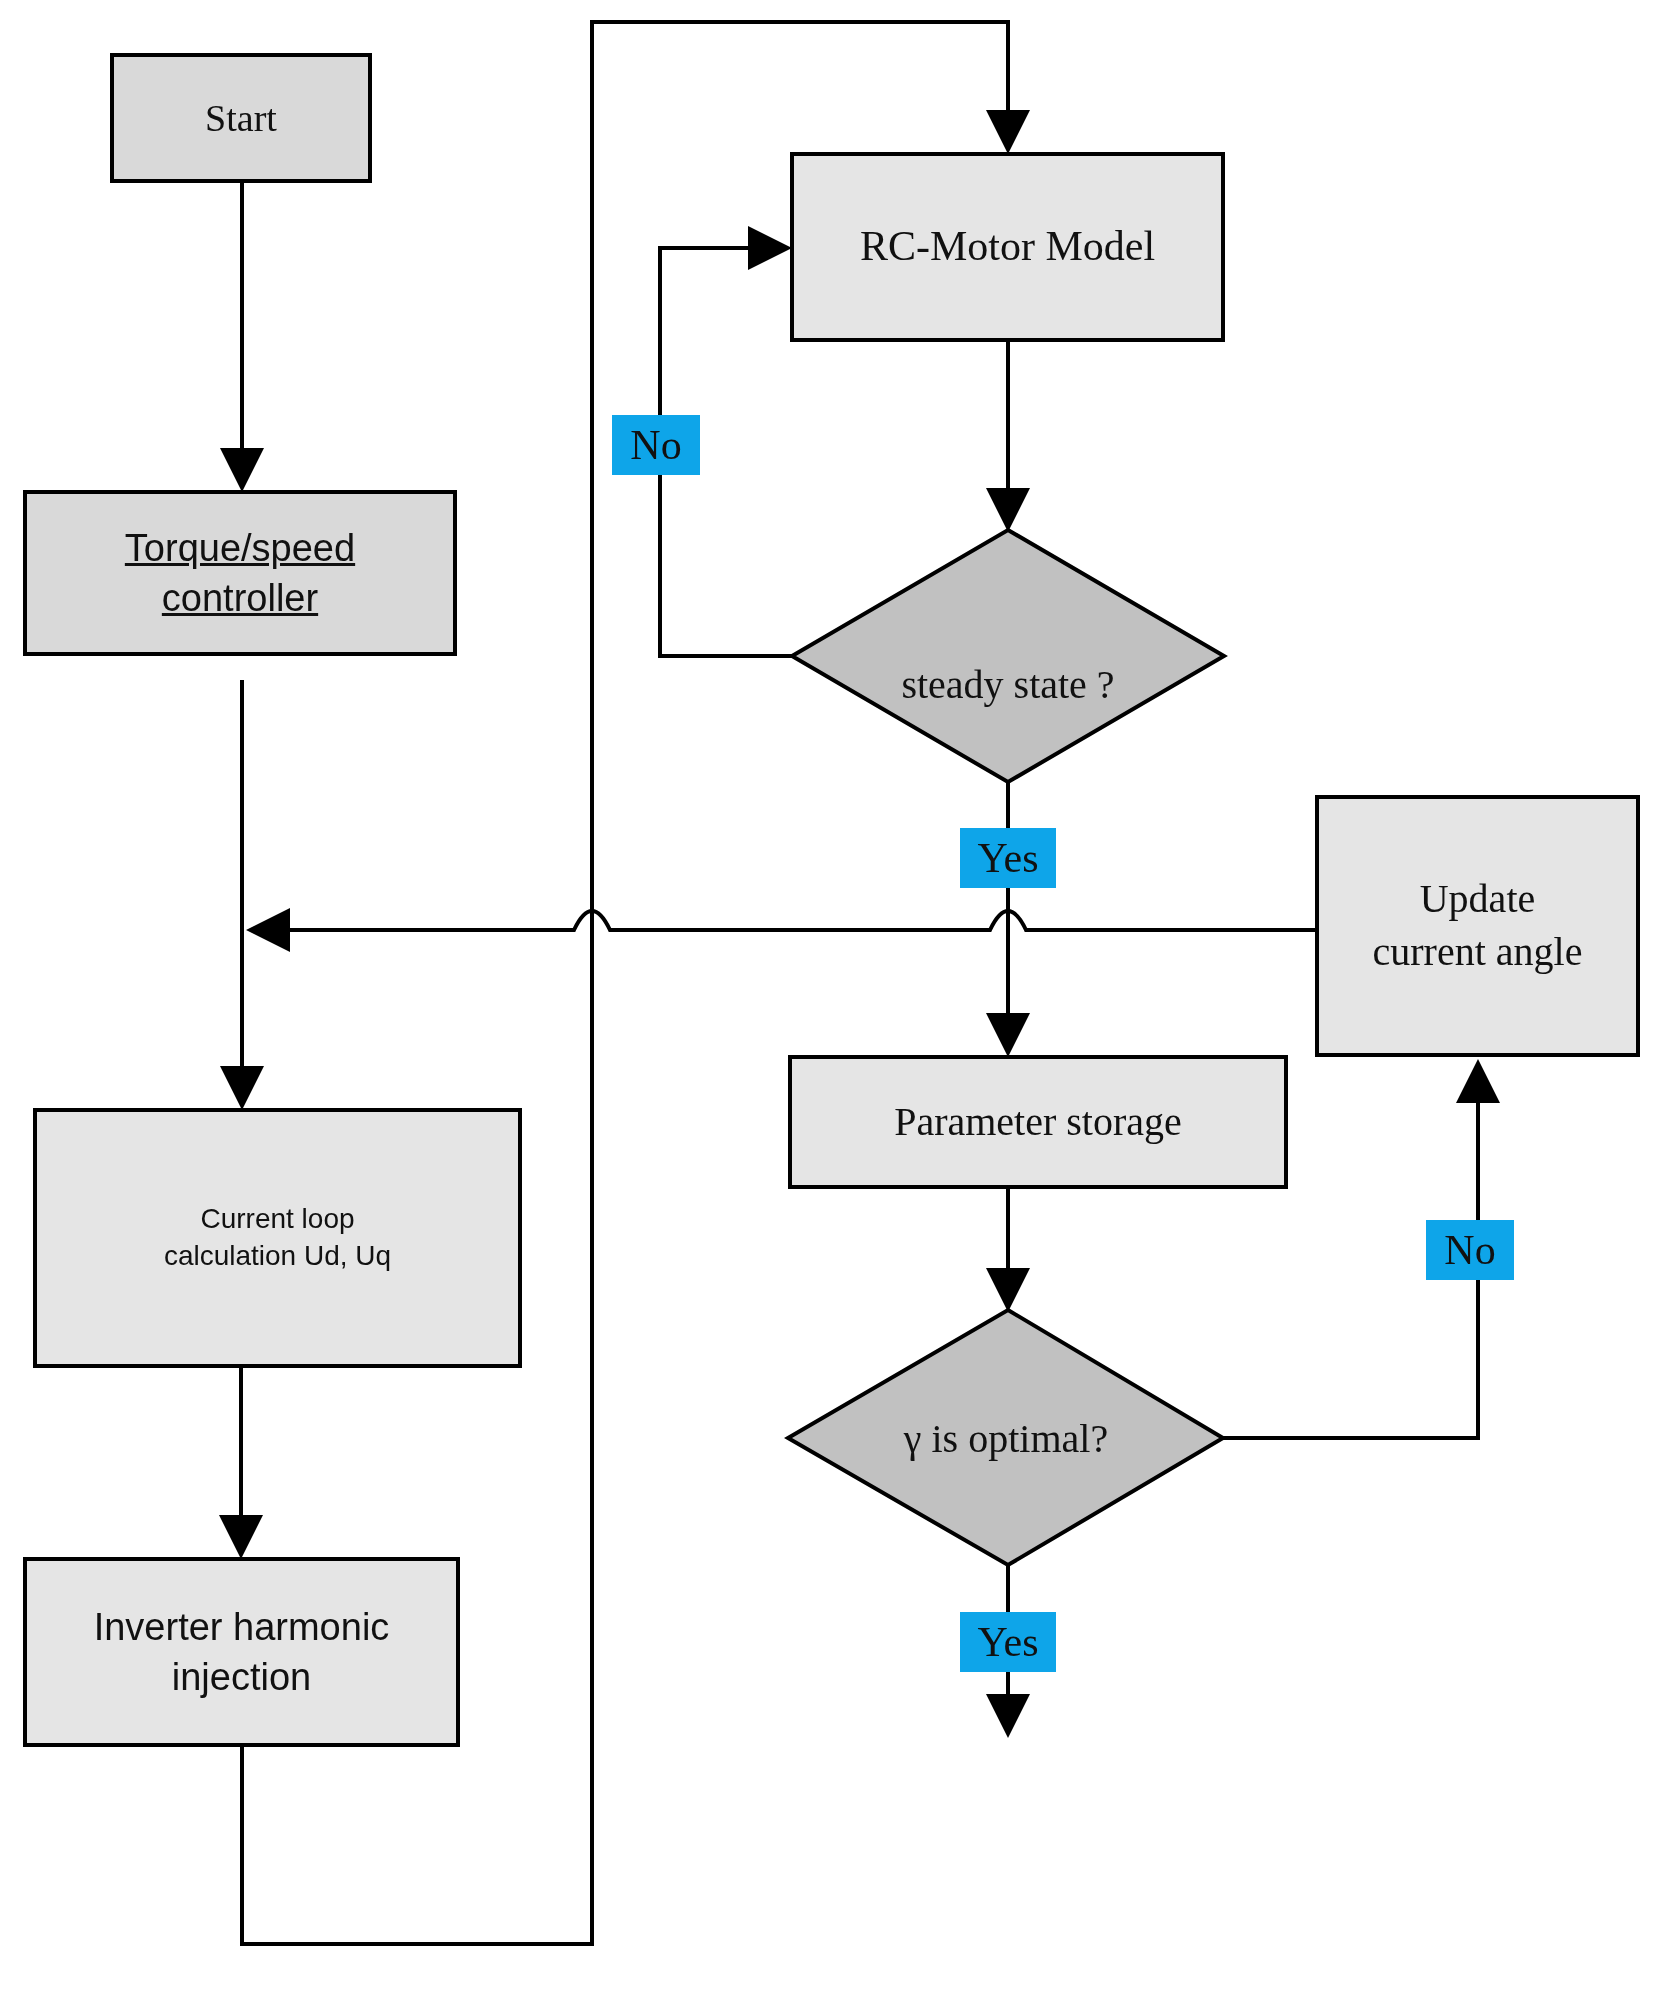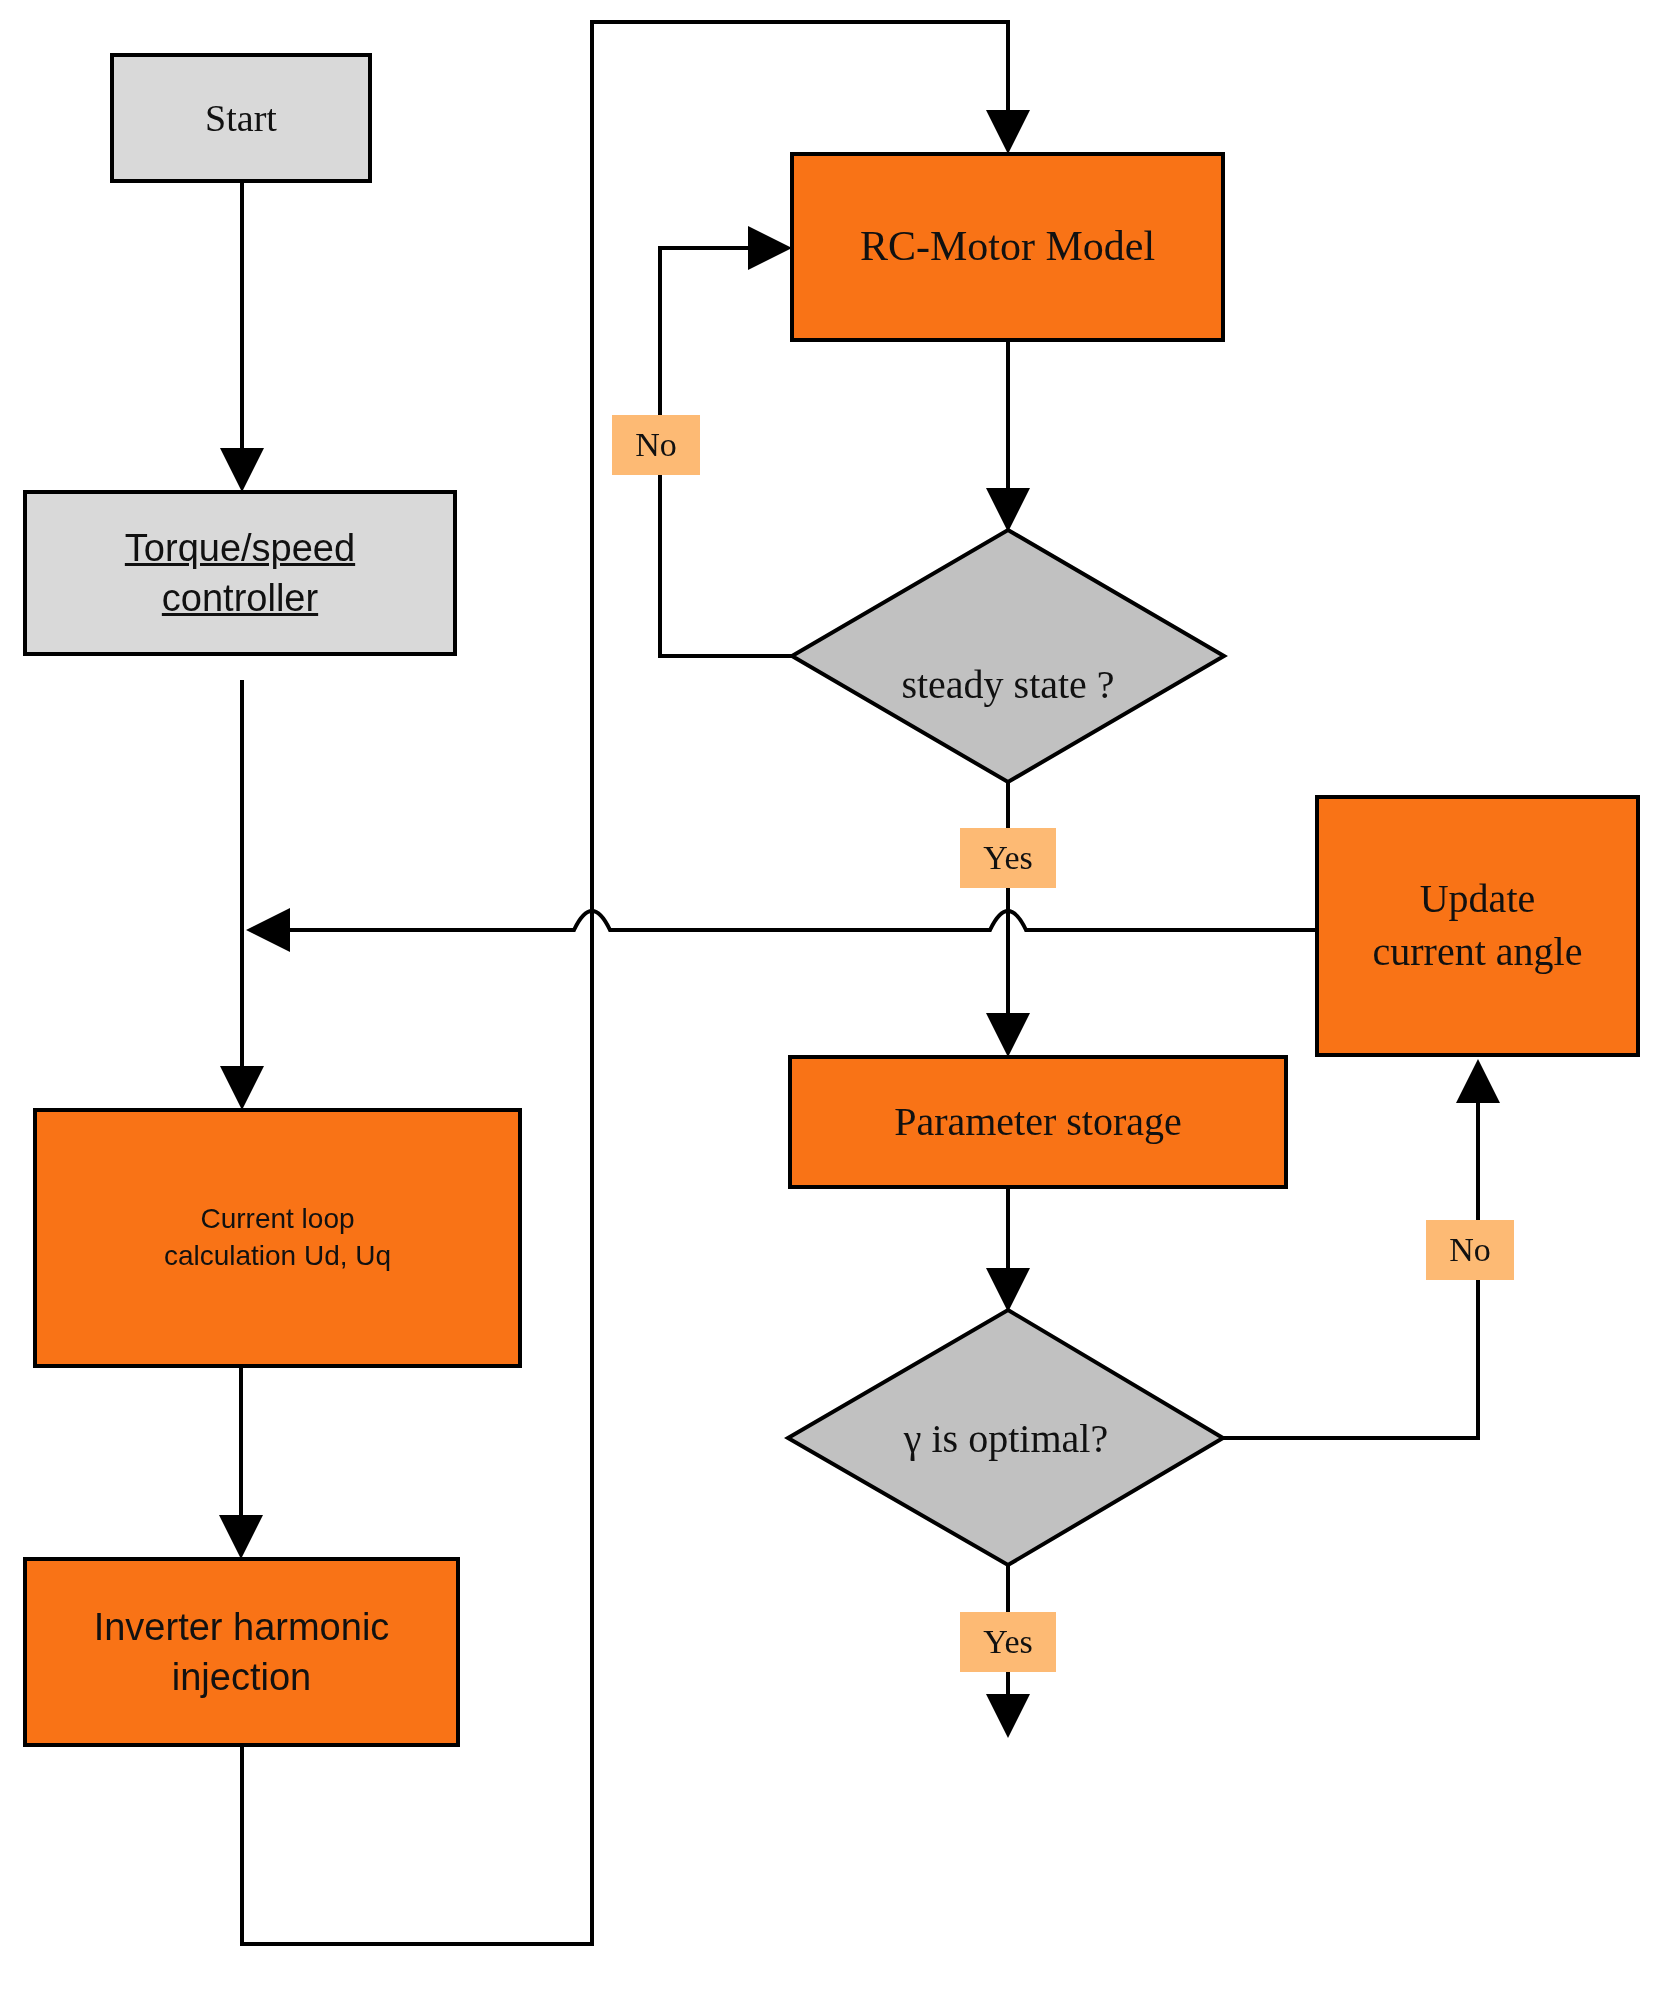--- a/index.html
+++ b/index.html
@@ -15,21 +15,21 @@
   .box {
     position:absolute;
     box-sizing:border-box;
     border:4px solid #000000;
     display:flex; align-items:center; justify-content:center;
     text-align:center;
     white-space:pre-line;
     line-height:1.32;
   }
   .light { background:#d9d9d9; }
-  .dark  { background:#f97316; }
+  .dark  { background:#e5e5e5; }
   .serif { font-family:"Liberation Serif", serif; }
   .sans  { font-family:"Liberation Sans", sans-serif; }
 
   .box-start    { left:110px; top:53px;   width:262px; height:130px; font-size:38px; }
   .box-torque   { left:23px;  top:490px;  width:434px; height:166px; font-size:38px;text-decoration:underline; }
   .box-currloop { left:33px;  top:1108px; width:489px; height:260px; font-size:28px; }
   .box-inverter { left:23px;  top:1557px; width:437px; height:190px; font-size:38px; }
   .box-rcmotor  { left:790px; top:152px;  width:435px; height:190px; font-size:42px; }
   .box-update   { left:1315px;top:795px;  width:325px; height:262px; font-size:40px; }
   .box-param    { left:788px; top:1055px; width:500px; height:134px; font-size:40px; }
@@ -40,22 +40,22 @@
     display:flex; align-items:center; justify-content:center;
     text-align:center;
     font-size:40px;
   }
   .lbl-steady { left:830px; top:628px;  width:356px; height:112px; }
   .lbl-gamma  { left:828px; top:1382px; width:356px; height:112px; }
 
   .edge-label {
     position:absolute;
     display:flex; align-items:center; justify-content:center;
-    background:#fdba74;
-    font-size:34px;
+    background:#0ea5e9;
+    font-size:42px;
   }
   .lbl-no1  { left:612px;  top:415px;  width:88px; height:60px; }
   .lbl-yes1 { left:960px;  top:828px;  width:96px; height:60px; }
   .lbl-no2  { left:1426px; top:1220px; width:88px; height:60px; }
   .lbl-yes2 { left:960px;  top:1612px; width:96px; height:60px; }
 </style>
 </head>
 <body>
 
 <div id="canvas">

